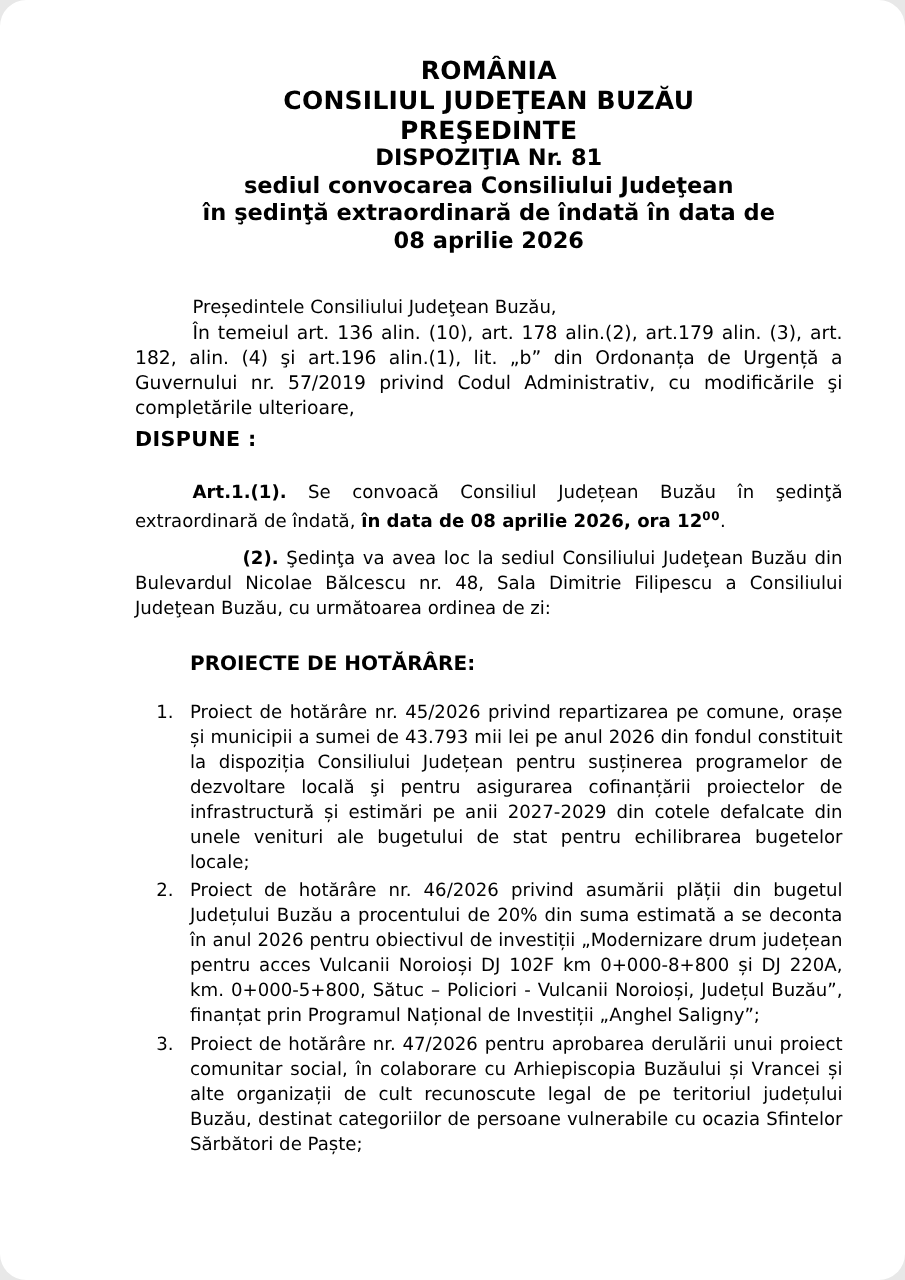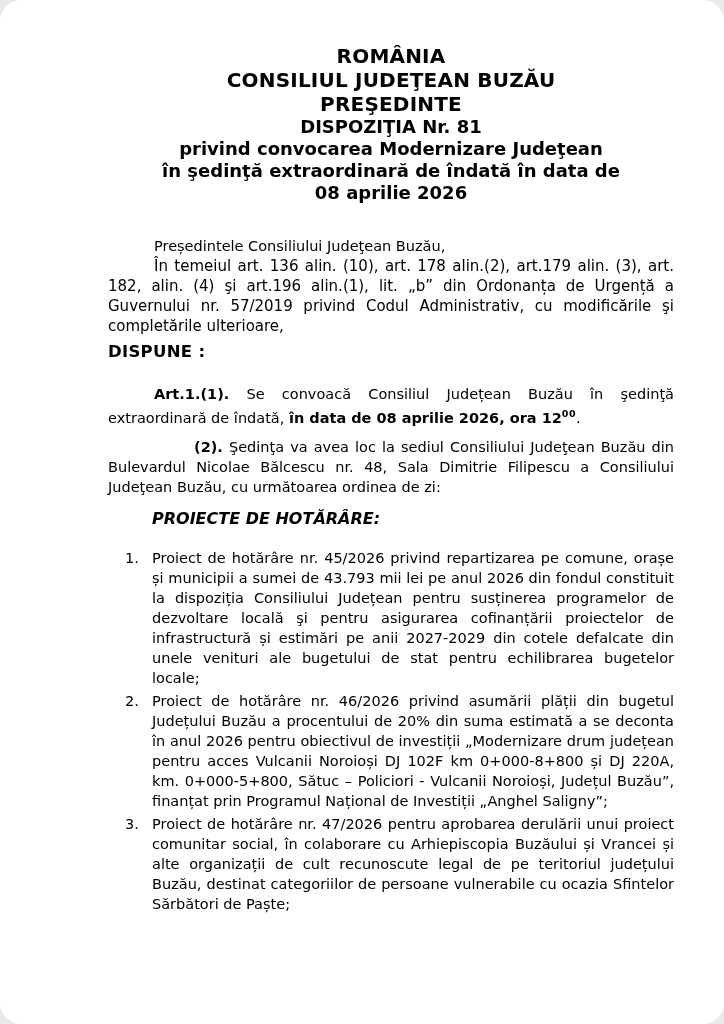--- a/index.html
+++ b/index.html
@@ -22,41 +22,41 @@
   .preamble-legal { margin: 0; text-indent: 46px; font-size: 15px; line-height: 20px; text-align: justify; }
 
   .dispune { margin-top: 6px; font-weight: bold; font-size: 16.5px; line-height: 20px; text-align: left; letter-spacing: 0.3px; }
 
   .art  { font-size: 14.5px; line-height: 20px; text-align: justify; margin: 0; }
   .art1 { margin-top: 22px; text-indent: 46px; }
   .art2 { margin-top: 9px;  text-indent: 86px; }
   .b    { font-weight: bold; }
   .sup  { font-weight: bold; font-size: 9.5px; vertical-align: super; letter-spacing: 0.5px; margin-top: 24px; }
 
-  .agenda-heading { margin-top: 12px; margin-left: 44px; font-weight: bold; font-size: 16px; line-height: 20px; font-style: italic; }
+  .agenda-heading { margin-top: 24px; margin-left: 44px; font-weight: bold; font-size: 16px; line-height: 20px; }
   .agenda { margin-top: 19px; }
   .agenda-item { position: relative; margin-left: 44px; font-size: 14.5px; line-height: 20px; text-align: justify; }
   .agenda-item .num { position: absolute; left: -27px; text-align: left; }
   .agenda-item + .agenda-item { margin-top: 3px; }
 </style>
 </head>
 <body>
 
 <div class="page">
   <div class="content">
 
     <header class="letterhead">
       <div>ROMÂNIA</div>
       <div>CONSILIUL JUDEŢEAN BUZĂU</div>
       <div>PREŞEDINTE</div>
     </header>
 
     <section class="doc-title">
       <div>DISPOZIŢIA Nr. 81</div>
-      <div>privind convocarea Modernizare Judeţean</div>
+      <div>sediul convocarea Consiliului Judeţean</div>
       <div>în şedinţă extraordinară de îndată în data de</div>
       <div>08 aprilie 2026</div>
     </section>
 
     <p class="preamble-intro">Președintele Consiliului Judeţean Buzău,</p>
     <p class="preamble-legal">În temeiul art. 136 alin. (10), art. 178 alin.(2), art.179 alin. (3), art. 182, alin. (4) şi art.196 alin.(1), lit. „b” din Ordonanța de Urgență a Guvernului nr. 57/2019 privind Codul Administrativ, cu modificările şi completările ulterioare,</p>
 
     <div class="dispune">DISPUNE :</div>
 
     <p class="art art1"><span class="b">Art.1.(1).</span><span> Se convoacă Consiliul Județean Buzău în şedinţă extraordinară de îndată, </span><span class="b">în data de 08 aprilie 2026, ora 12</span><span class="sup">00</span><span>.</span></p>

